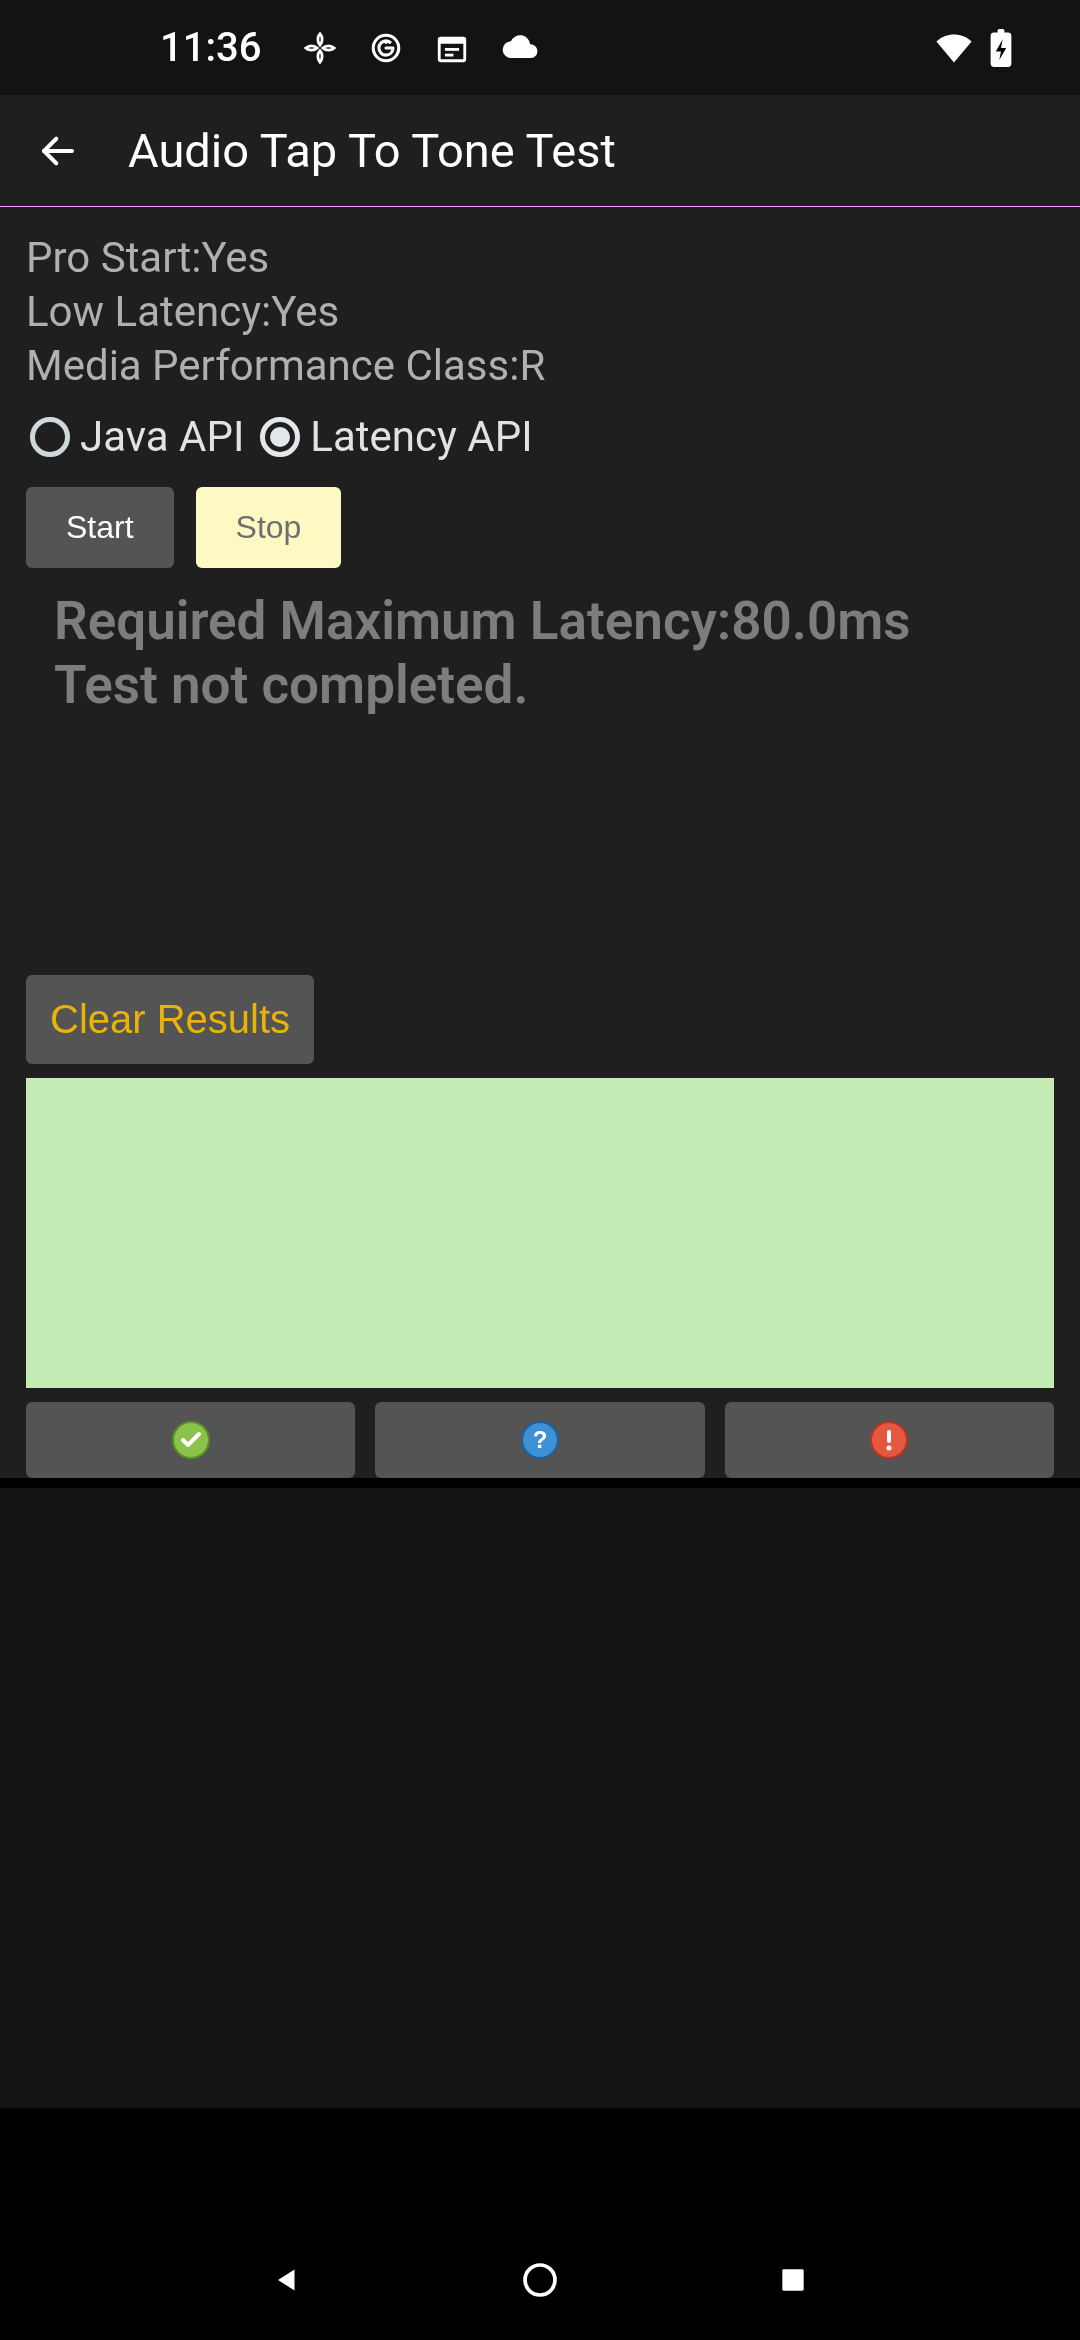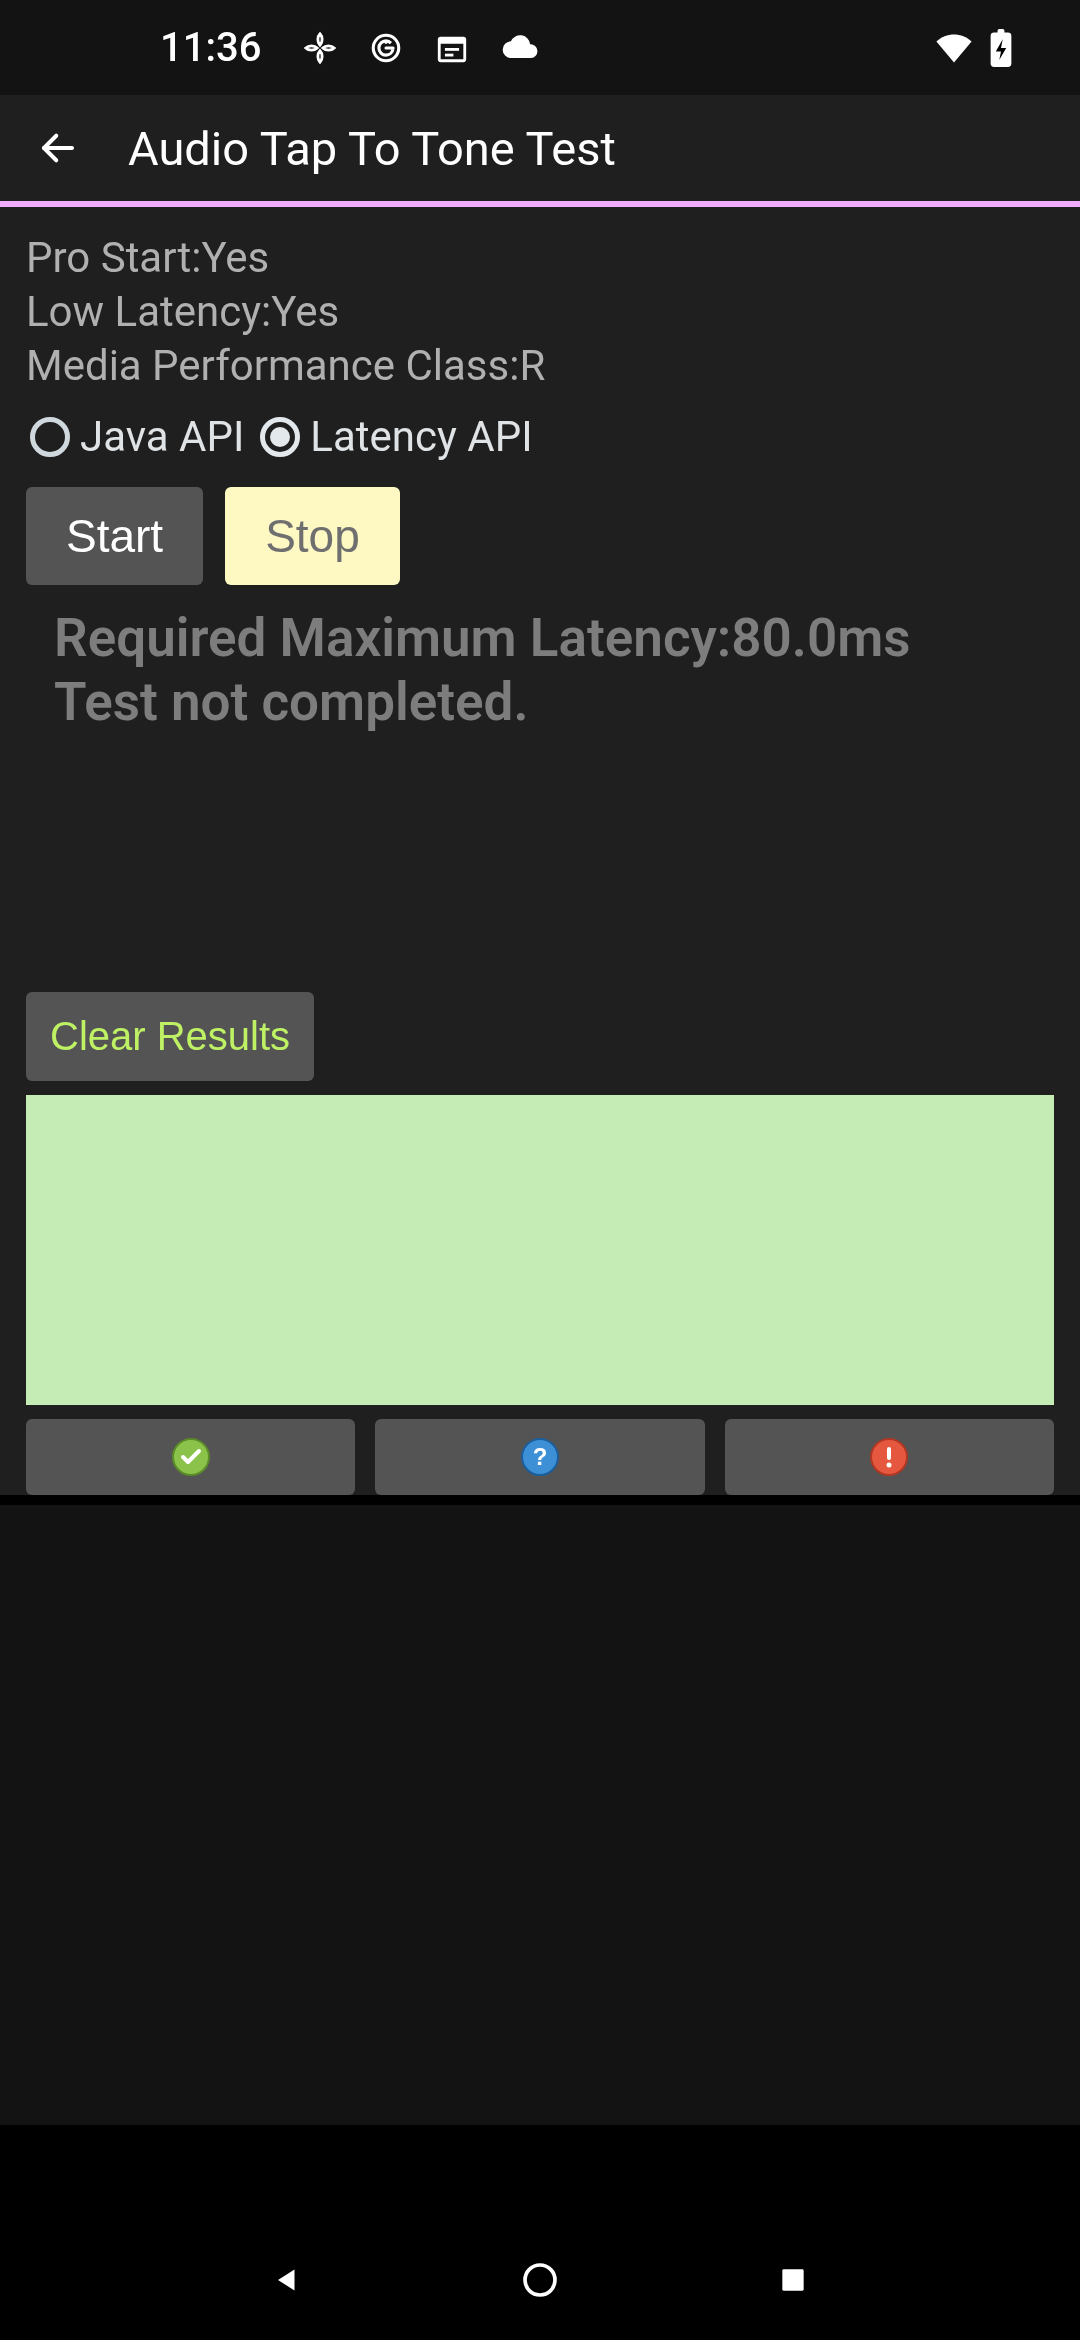--- a/index.html
+++ b/index.html
@@ -47,21 +47,21 @@
     gap: 16px;
   }
   
   .app-bar {
     height: 112px;
     background: #1f1f1f;
     display: flex;
     align-items: center;
     padding-left: 34px;
     gap: 46px;
-    border-bottom: 6px solid #f0abfc;
+    border-bottom: 1px solid #f0abfc;
   }
   .back-arrow {
     width: 48px;
     height: 48px;
     display: flex;
     align-items: center;
     justify-content: center;
   }
   .app-title {
     font-size: 47px;
@@ -116,40 +116,40 @@
     color: #e0e3e5;
   }
   .button-row {
     display: flex;
     gap: 22px;
     margin-bottom: 22px;
   }
   .btn {
     background: #545454;
     color: #ffffff;
-    font-size: 46px;
+    font-size: 32px;
     padding: 22px 40px;
     border: none;
     border-radius: 6px;
   }
   .btn.disabled {
     color: #6f6f6f;
     background: #fef9c3;
   }
   .result-line {
     font-size: 53px;
     font-weight: 600;
     color: #7d7d7d;
     line-height: 1.2;
     margin-left: 28px;
   }
   .clear-btn {
     margin-top: 258px;
     background: #545454;
-    color: #bef264;
+    color: #eab308;
     font-size: 40px;
     padding: 22px 24px;
     border: none;
     border-radius: 6px;
   }
   .green-canvas {
     margin: 14px 0 14px 0;
     width: 100%;
     height: 310px;
     background: #c5ecb4;

